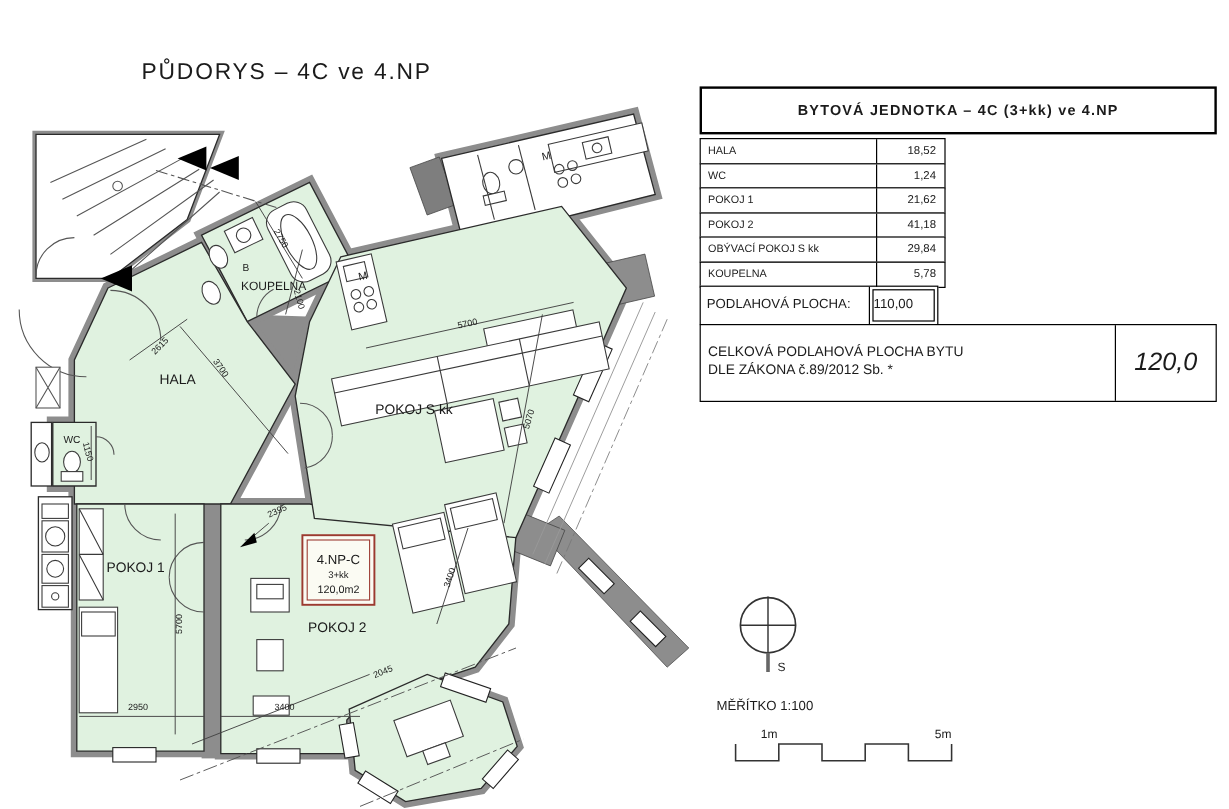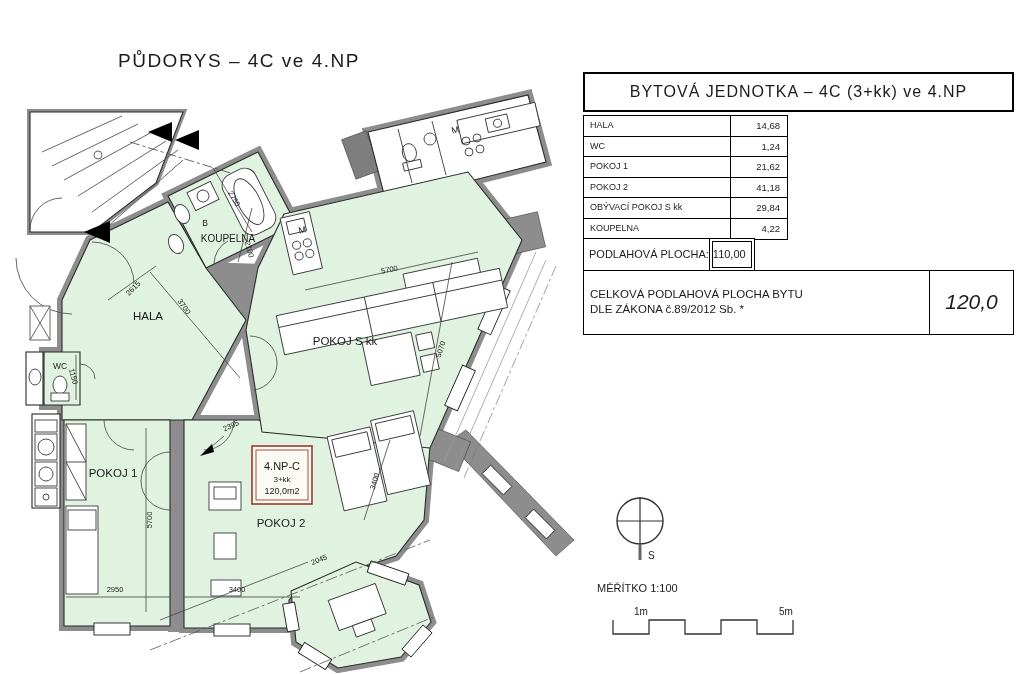--- a/index.html
+++ b/index.html
@@ -3,28 +3,28 @@
 <meta charset="utf-8">
 <style>
   html,body{margin:0;padding:0;background:#fff;}
   .page{position:relative;width:1024px;height:674px;background:#fff;overflow:hidden;
         font-family:"Liberation Sans",sans-serif;color:#1b1b1b;}
   .title{position:absolute;left:118px;top:50px;font-size:19px;letter-spacing:1.5px;color:#1b1b1b;}
   svg text{font-family:"Liberation Sans",sans-serif;fill:#1b1b1b;}
   .tbl{position:absolute;left:583px;top:72px;width:431px;}
   .tbl *{box-sizing:border-box;}
   .tbl-header{border:2px solid #000;height:40px;line-height:36px;text-align:center;
-              font-size:16px;letter-spacing:1px;}
+              font-size:12px;letter-spacing:1px;font-weight:bold;}
   .tbl-rows{margin-top:3px;width:205px;}
   .tr{display:flex;border:1.5px solid #000;height:22px;margin-top:-1.5px;background:#fff;}
   .tr:first-child{margin-top:0;}
   .td-l{flex:1;border-right:1.5px solid #000;font-size:9px;line-height:19px;padding-left:6px;
         white-space:nowrap;overflow:hidden;}
   .td-v{width:56px;font-size:9.5px;line-height:19px;text-align:right;padding-right:7px;}
-  .tr-sub{display:flex;border:1.5px solid #000;height:33px;width:172px;margin-top:-1.5px;background:#fff;}
+  .tr-sub{display:flex;border:1.5px solid #000;height:33px;width:199px;margin-top:-1.5px;background:#fff;}
   .sub-l{flex:1;border-right:1.5px solid #000;font-size:11px;line-height:30px;padding-left:5px;white-space:nowrap;}
   .sub-v{width:56px;position:relative;padding:2px;}
   .sub-box{border:1px solid #000;width:100%;height:100%;text-align:left;font-size:11px;line-height:25px;}
   .tr-total{display:flex;border:1.5px solid #000;width:431px;margin-top:-1.5px;background:#fff;}
   .total-l{flex:1;font-size:11.5px;line-height:1.35;padding:16px 6px;}
   .total-v{width:84px;border-left:1.5px solid #000;font-size:21px;display:flex;
            align-items:center;justify-content:center;font-style:italic;}
 </style>
 </head>
 <body>
@@ -291,41 +291,41 @@
       <text x="641" y="615" font-size="10" text-anchor="middle">1m</text>
       <text x="786" y="615" font-size="10" text-anchor="middle">5m</text>
     </g>
   </svg>
 
   <div class="tbl">
     <div class="tbl-header">BYTOVÁ JEDNOTKA – 4C (3+kk) ve 4.NP</div>
     <div class="tbl-rows">
       <div class="tr">
         <div class="td-l">HALA</div>
-        <div class="td-v">14,68</div>
+        <div class="td-v">18,52</div>
       </div>
       <div class="tr">
         <div class="td-l">WC</div>
         <div class="td-v">1,24</div>
       </div>
       <div class="tr">
         <div class="td-l">POKOJ 1</div>
         <div class="td-v">21,62</div>
       </div>
       <div class="tr">
         <div class="td-l">POKOJ 2</div>
         <div class="td-v">41,18</div>
       </div>
       <div class="tr">
         <div class="td-l">OBÝVACÍ POKOJ S kk</div>
         <div class="td-v">29,84</div>
       </div>
       <div class="tr">
         <div class="td-l">KOUPELNA</div>
-        <div class="td-v">4,22</div>
+        <div class="td-v">5,78</div>
       </div>
     </div>
     <div class="tr-sub">
       <div class="sub-l">PODLAHOVÁ PLOCHA:</div>
       <div class="sub-v">
         <div class="sub-box">110,00</div>
       </div>
     </div>
     <div class="tr-total">
       <div class="total-l">

